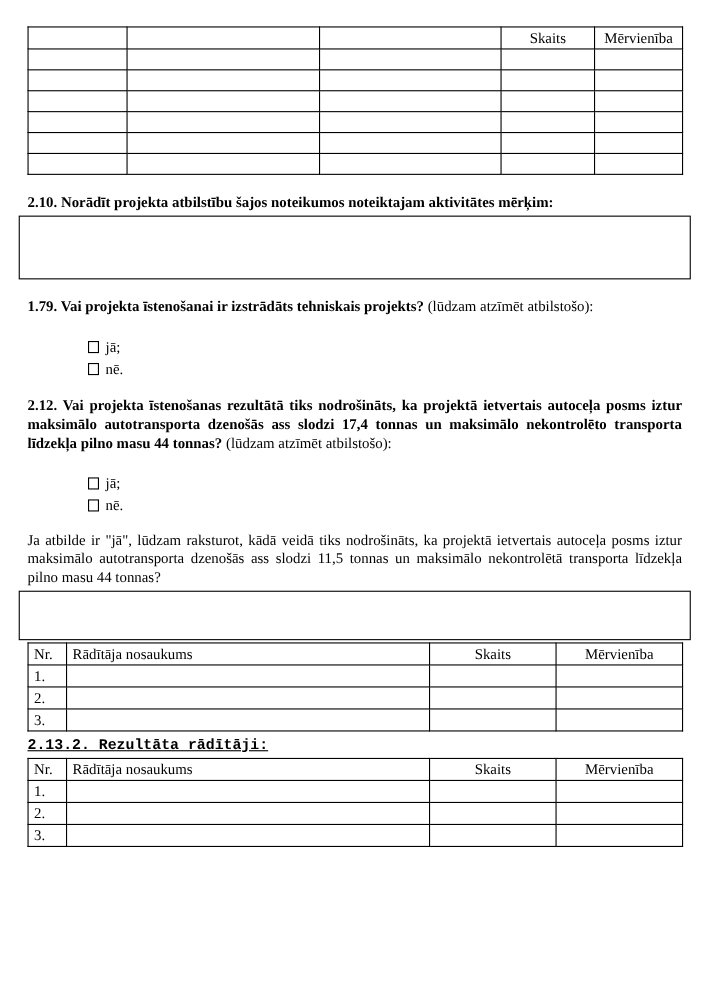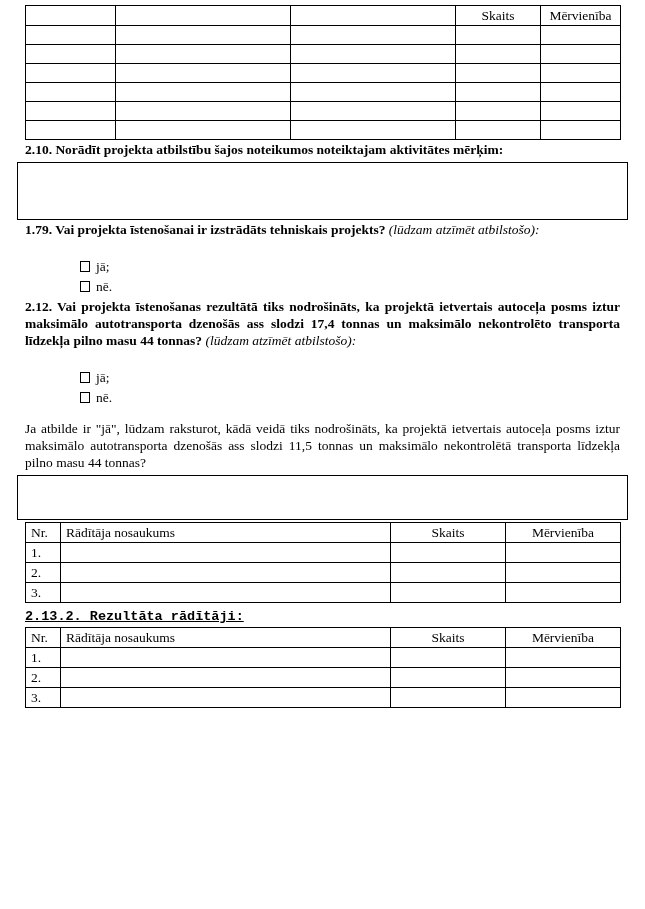--- a/index.html
+++ b/index.html
@@ -2,36 +2,36 @@
 <html><head>
 <meta charset="utf-8">
 <style>
   * { margin:0; padding:0; box-sizing:border-box; }
   html,body { background:#fff; }
   body {
     width:645px; min-height:909px;
     font-family:"Liberation Serif", serif;
     font-size:13.5px; color:#000; line-height:1.26;
   }
-  .page { padding:5px 25px 12px 25px; }
+  .page { padding:24px 25px 12px 25px; }
 
   table.tbl { border-collapse:collapse; width:100%; table-layout:fixed; }
   table.tbl td {
     border:1px solid #000; padding:1px 5px;
     height:19px; font-size:13.5px; overflow:hidden; vertical-align:top;
   }
   td.th { text-align:center; }
 
   .footnote { margin-top:6px; text-align:justify; }
   .para { text-align:justify; }
   .bold { font-weight:bold; }
-  .ital { font-style:italic; }
+  .ital { }
   .underline { text-decoration:underline; }
 
-  .sec { margin-top:1px; }
+  .sec { margin-top:16px; }
   .sec-small { margin-top:14px; }
 
   .answer-box {
     border:1px solid #000;
     width:calc(100% + 16px);
     margin-left:-8px;
     margin-top:4px;
   }
   .answer-box.tall { height:58px; }
   .answer-box.mid  { height:45px; }

